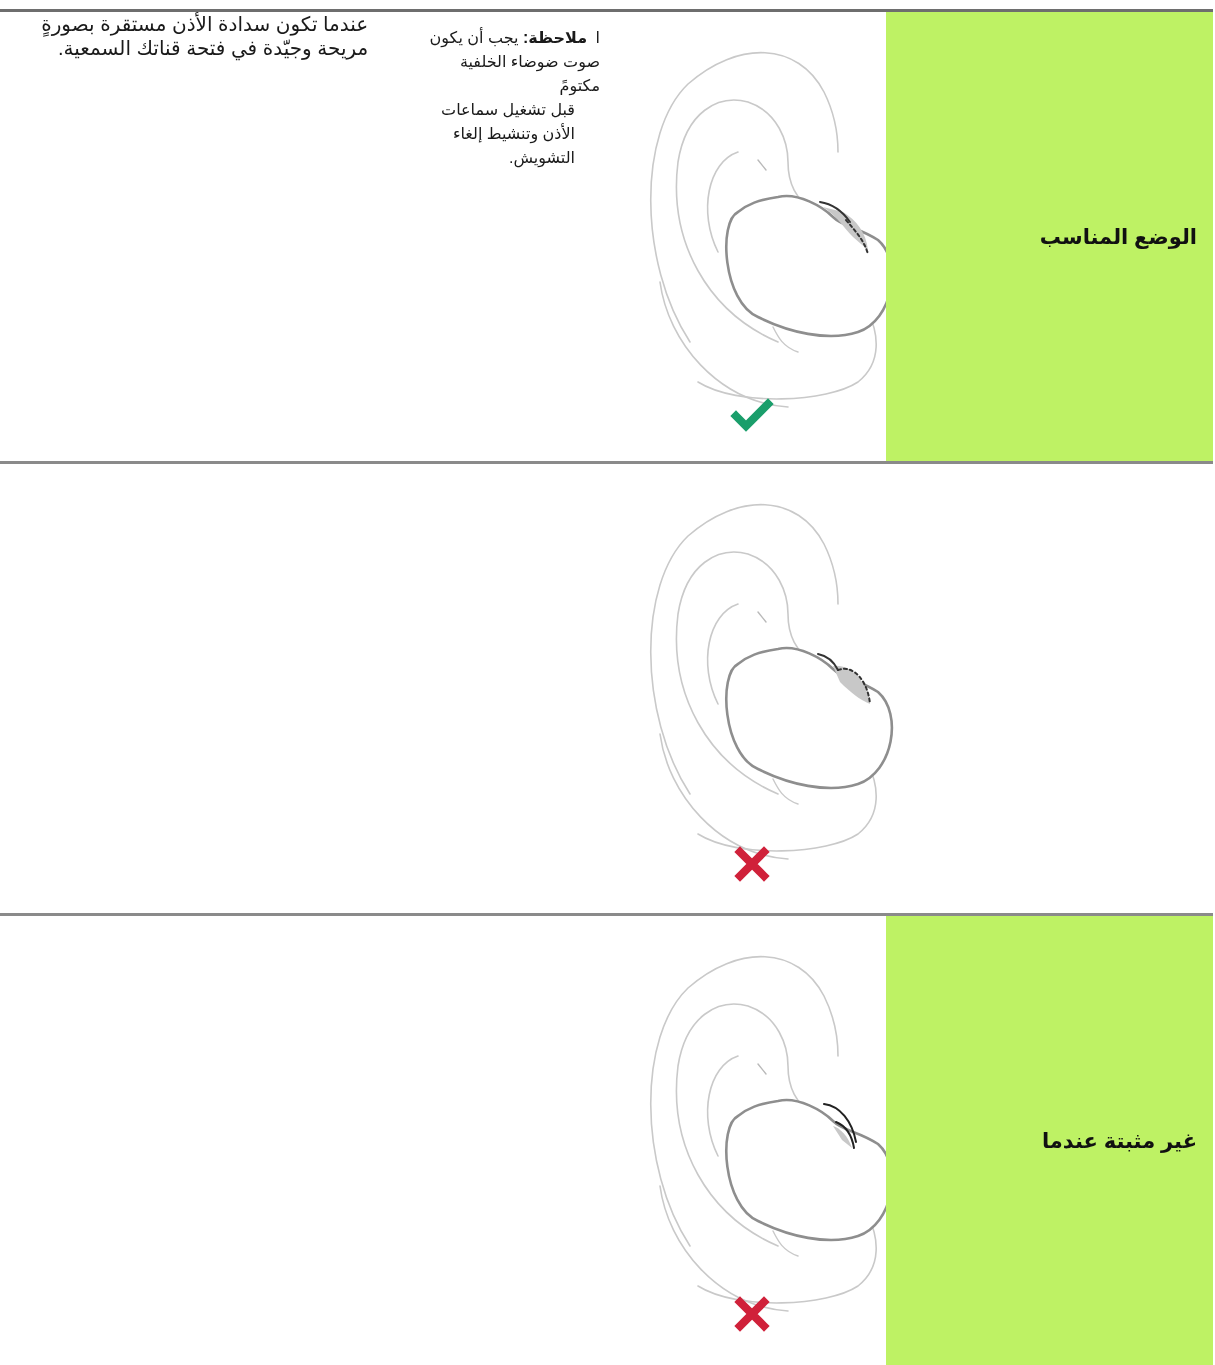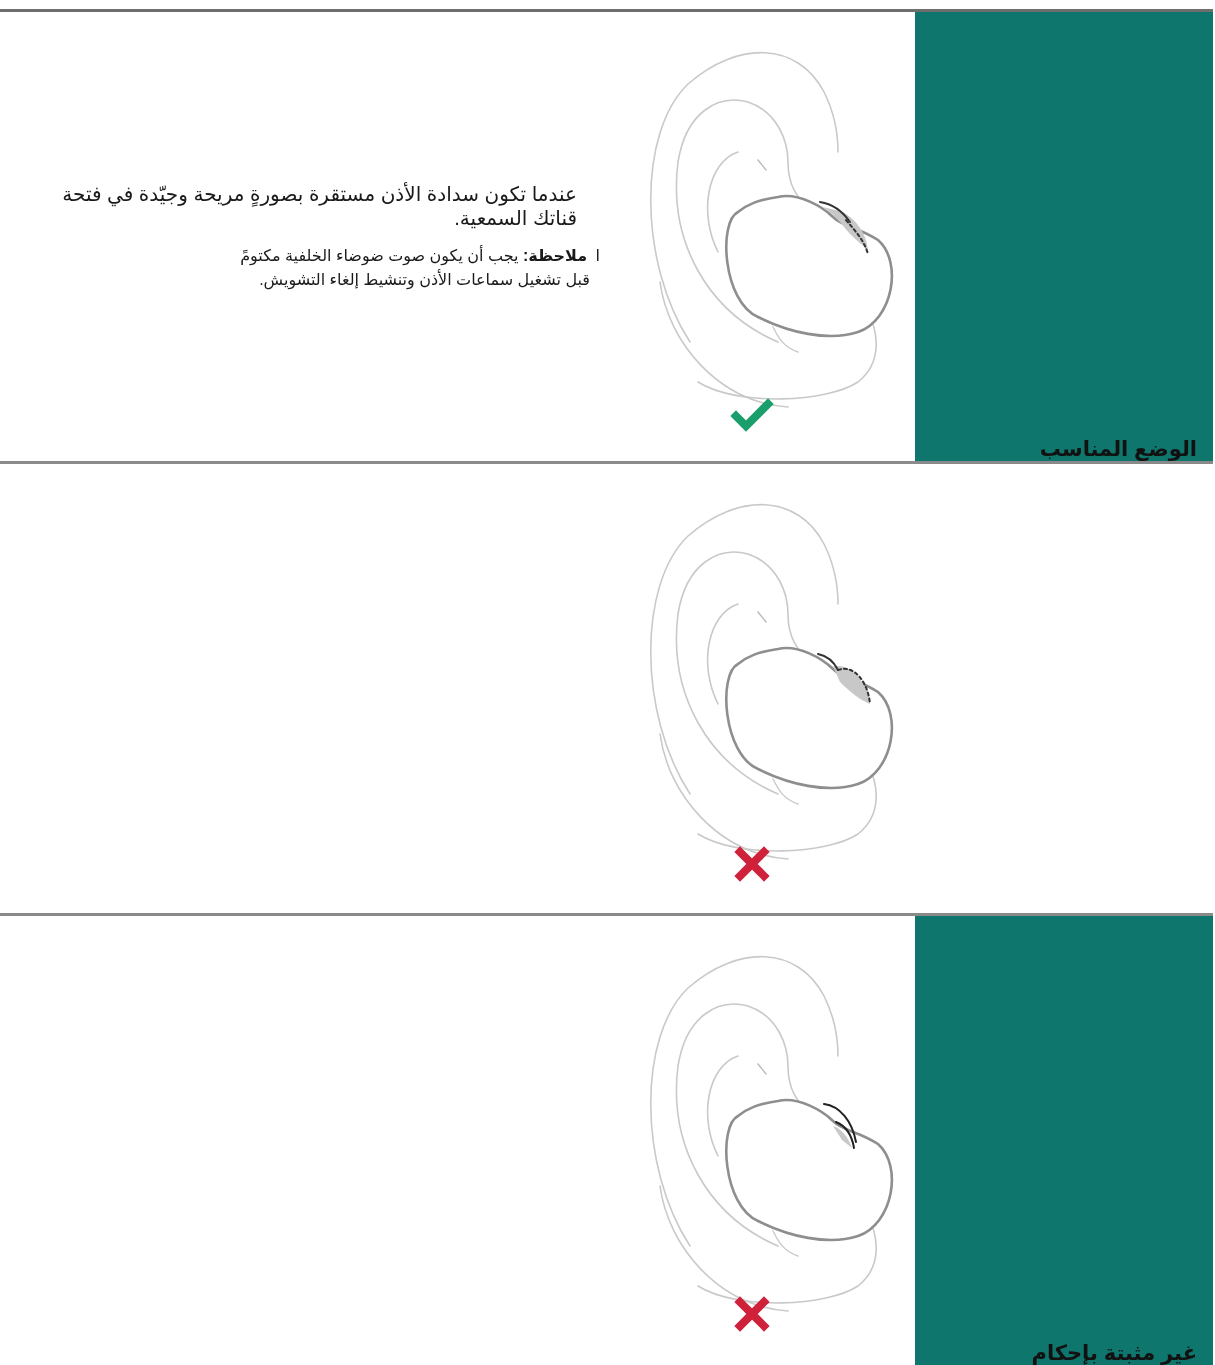--- a/index.html
+++ b/index.html
@@ -29,24 +29,25 @@
   }
   .fit-row:last-child {
     border-bottom: 3px solid #9a9a9a;
   }
   .label-cell {
     position: absolute;
     right: 0;
     top: 0;
     width: 298px;
     height: 100%;
-    background: #0f766e;
+    background: #bef264;
     display: flex;
-    align-items: flex-end;
+    align-items: center;
     justify-content: flex-end;
+    padding-left: 29px;
   }
   .label-text {
     direction: rtl;
     font-weight: bold;
     font-size: 21px;
     margin-right: 16px;
     color: #111;
   }
   .image-cell {
     position: absolute;
@@ -68,21 +69,21 @@
     width: 48px;
     height: 40px;
   }
   .desc-cell {
     position: absolute;
     left: 0;
     top: 0;
     width: 605px;
     height: 100%;
     display: flex;
-    flex-direction: column;
+    flex-direction: row;
     justify-content: center;
   }
   .desc-text {
     direction: rtl;
     text-align: right;
     font-size: 20px;
     line-height: 24px;
     margin: 0 28px 0 40px;
     color: #1a1a1a;
   }
@@ -96,21 +97,21 @@
   }
   .note .note-marker {
     font-weight: normal;
     margin-left: 4px;
   }
   .note .note-label {
     font-weight: bold;
   }
   .note .note-line2 {
     display: block;
-    margin-right: 10px;
+    margin-right: 25px;
   }
 </style>
 </head>
 <body>
 
 <div class="fit-table">
 
   <div class="fit-row">
     <div class="desc-cell">
       <p class="desc-text">عندما تكون سدادة الأذن مستقرة بصورةٍ مريحة وجيّدة في فتحة قناتك السمعية.</p>
@@ -190,17 +191,17 @@
         <path d="M196 188 C212 190 224 205 228 226" stroke="#222" stroke-width="2"></path>
         <path d="M208 206 C218 210 224 220 226 232" stroke="#222" stroke-width="2"></path>
         <path d="M130 148 L138 158" stroke="#b9b9b9" stroke-width="1.4"></path>
         <path d="M145 315 C150 325 155 335 170 340" stroke="#c9c9c9" stroke-width="1.4"></path>
       </svg>
       <svg class="status-icon" style="top:378px;" viewBox="0 0 48 40">
         <path d="M12 8 L36 32 M36 8 L12 32" stroke="#d0213a" stroke-width="8" fill="none" stroke-linecap="square"></path>
       </svg>
     </div>
     <div class="label-cell">
-      <span class="label-text">غير مثبتة بإحكام</span>
+      <span class="label-text">غير مثبتة عندما</span>
     </div>
   </div>
 
 </div>
 
 </body></html>

